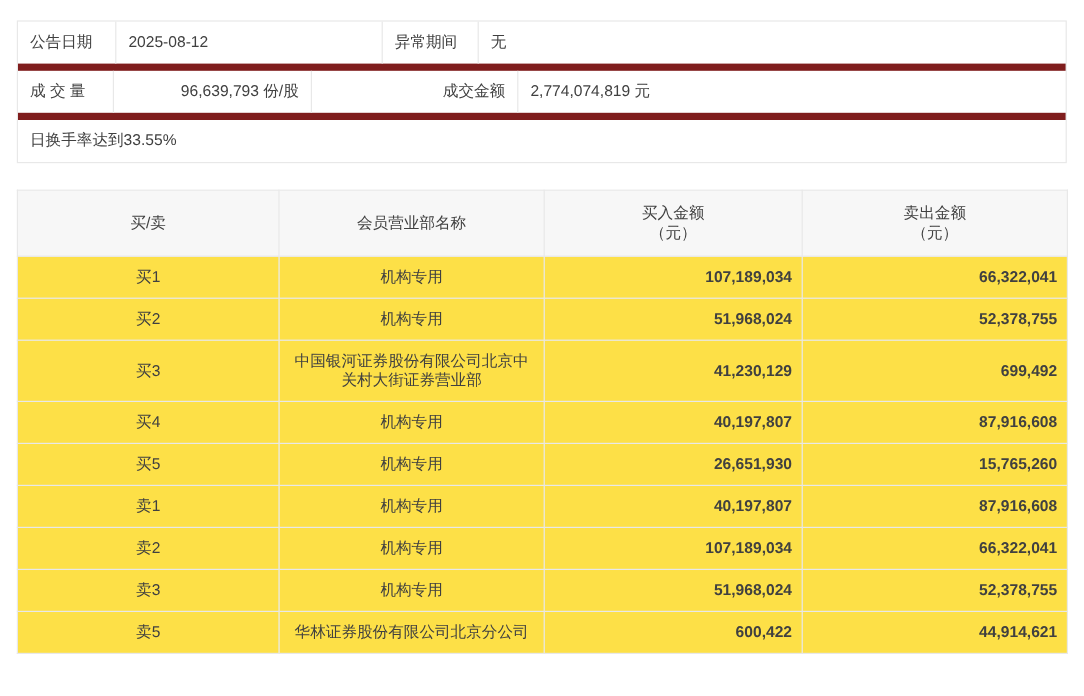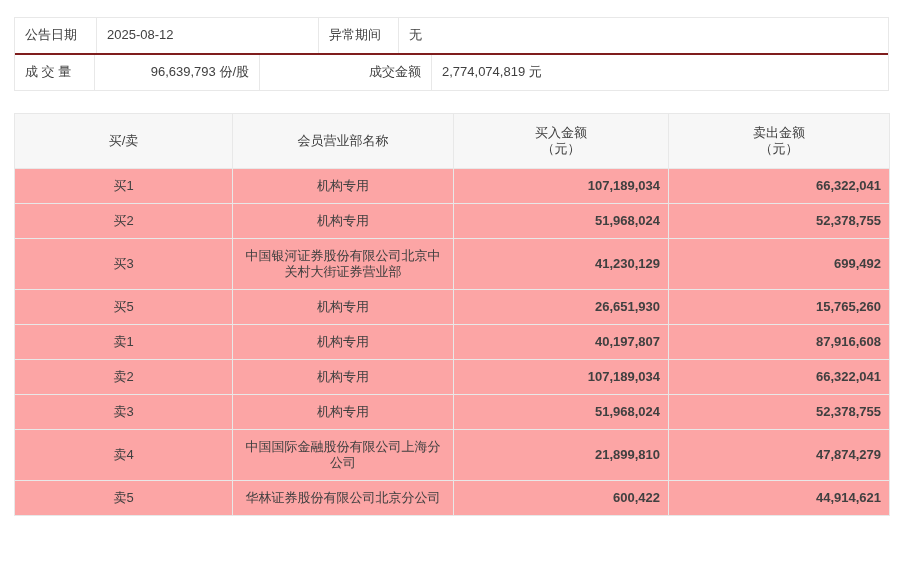--- a/index.html
+++ b/index.html
@@ -14,21 +14,21 @@
   .page { position: relative; width: 903px; height: 580px; background: #fff; }
   .content { position: absolute; left: 14px; top: 17px; width: 875px; }
 
   
   .info-box {
     border: 1px solid #e8e8e8;
     font-size: 13px;
   }
   .info-row {
     display: flex;
-    border-bottom: 2px solid #7f1d1d;
+    border-bottom: 6px solid #7f1d1d;
   }
   .info-row:last-child { border-bottom: none; }
   .info-cell {
     height: 35px;
     line-height: 34px;
     padding: 0 10px;
     border-right: 1px solid #e8e8e8;
     white-space: nowrap;
     overflow: hidden;
     flex: 0 0 auto;
@@ -57,21 +57,21 @@
     background: #f7f7f7;
     font-weight: normal;
     text-align: center;
     padding: 11px 8px;
     line-height: 16px;
     color: #404040;
   }
   .lhb-table td {
     padding: 9px 8px;
     line-height: 16px;
-    background: #fca5a5;
+    background: #fde047;
     margin-left: 36px;
   }
   td.cell-side   { text-align: center; }
   td.cell-broker { text-align: center; word-break: break-all; }
   td.cell-num    { text-align: right; font-weight: bold; }
 </style>
 </head>
 <body>
 
 <div class="page">
@@ -82,20 +82,23 @@
         <div class="info-cell w82">公告日期</div>
         <div class="info-cell w222">2025-08-12</div>
         <div class="info-cell w80">异常期间</div>
         <div class="info-cell last">无</div>
       </div>
       <div class="info-row">
         <div class="info-cell w80">成 交 量</div>
         <div class="info-cell w165">96,639,793 份/股</div>
         <div class="info-cell w172">成交金额</div>
         <div class="info-cell last">2,774,074,819 元</div>
+      </div>
+      <div class="info-row">
+        <div class="info-cell last">日换手率达到33.55%</div>
       </div>
     </div>
 
     <table class="lhb-table">
       <colgroup>
         <col style="width:218px">
           <col style="width:221px">
           <col style="width:215px">
           <col style="width:221px">
       </colgroup>
@@ -132,20 +135,26 @@
           <td class="cell-num">51,968,024</td>
           <td class="cell-num">52,378,755</td>
         </tr>
         <tr>
           <td class="cell-side">买3</td>
           <td class="cell-broker">中国银河证券股份有限公司北京中关村大街证券营业部</td>
           <td class="cell-num">41,230,129</td>
           <td class="cell-num">699,492</td>
         </tr>
         <tr>
+          <td class="cell-side">买4</td>
+          <td class="cell-broker">机构专用</td>
+          <td class="cell-num">40,197,807</td>
+          <td class="cell-num">87,916,608</td>
+        </tr>
+        <tr>
           <td class="cell-side">买5</td>
           <td class="cell-broker">机构专用</td>
           <td class="cell-num">26,651,930</td>
           <td class="cell-num">15,765,260</td>
         </tr>
         <tr>
           <td class="cell-side">卖1</td>
           <td class="cell-broker">机构专用</td>
           <td class="cell-num">40,197,807</td>
           <td class="cell-num">87,916,608</td>
@@ -156,26 +165,20 @@
           <td class="cell-num">107,189,034</td>
           <td class="cell-num">66,322,041</td>
         </tr>
         <tr>
           <td class="cell-side">卖3</td>
           <td class="cell-broker">机构专用</td>
           <td class="cell-num">51,968,024</td>
           <td class="cell-num">52,378,755</td>
         </tr>
         <tr>
-          <td class="cell-side">卖4</td>
-          <td class="cell-broker">中国国际金融股份有限公司上海分公司</td>
-          <td class="cell-num">21,899,810</td>
-          <td class="cell-num">47,874,279</td>
-        </tr>
-        <tr>
           <td class="cell-side">卖5</td>
           <td class="cell-broker">华林证券股份有限公司北京分公司</td>
           <td class="cell-num">600,422</td>
           <td class="cell-num">44,914,621</td>
         </tr>
       </tbody>
     </table>
 
   </div>
 </div>

